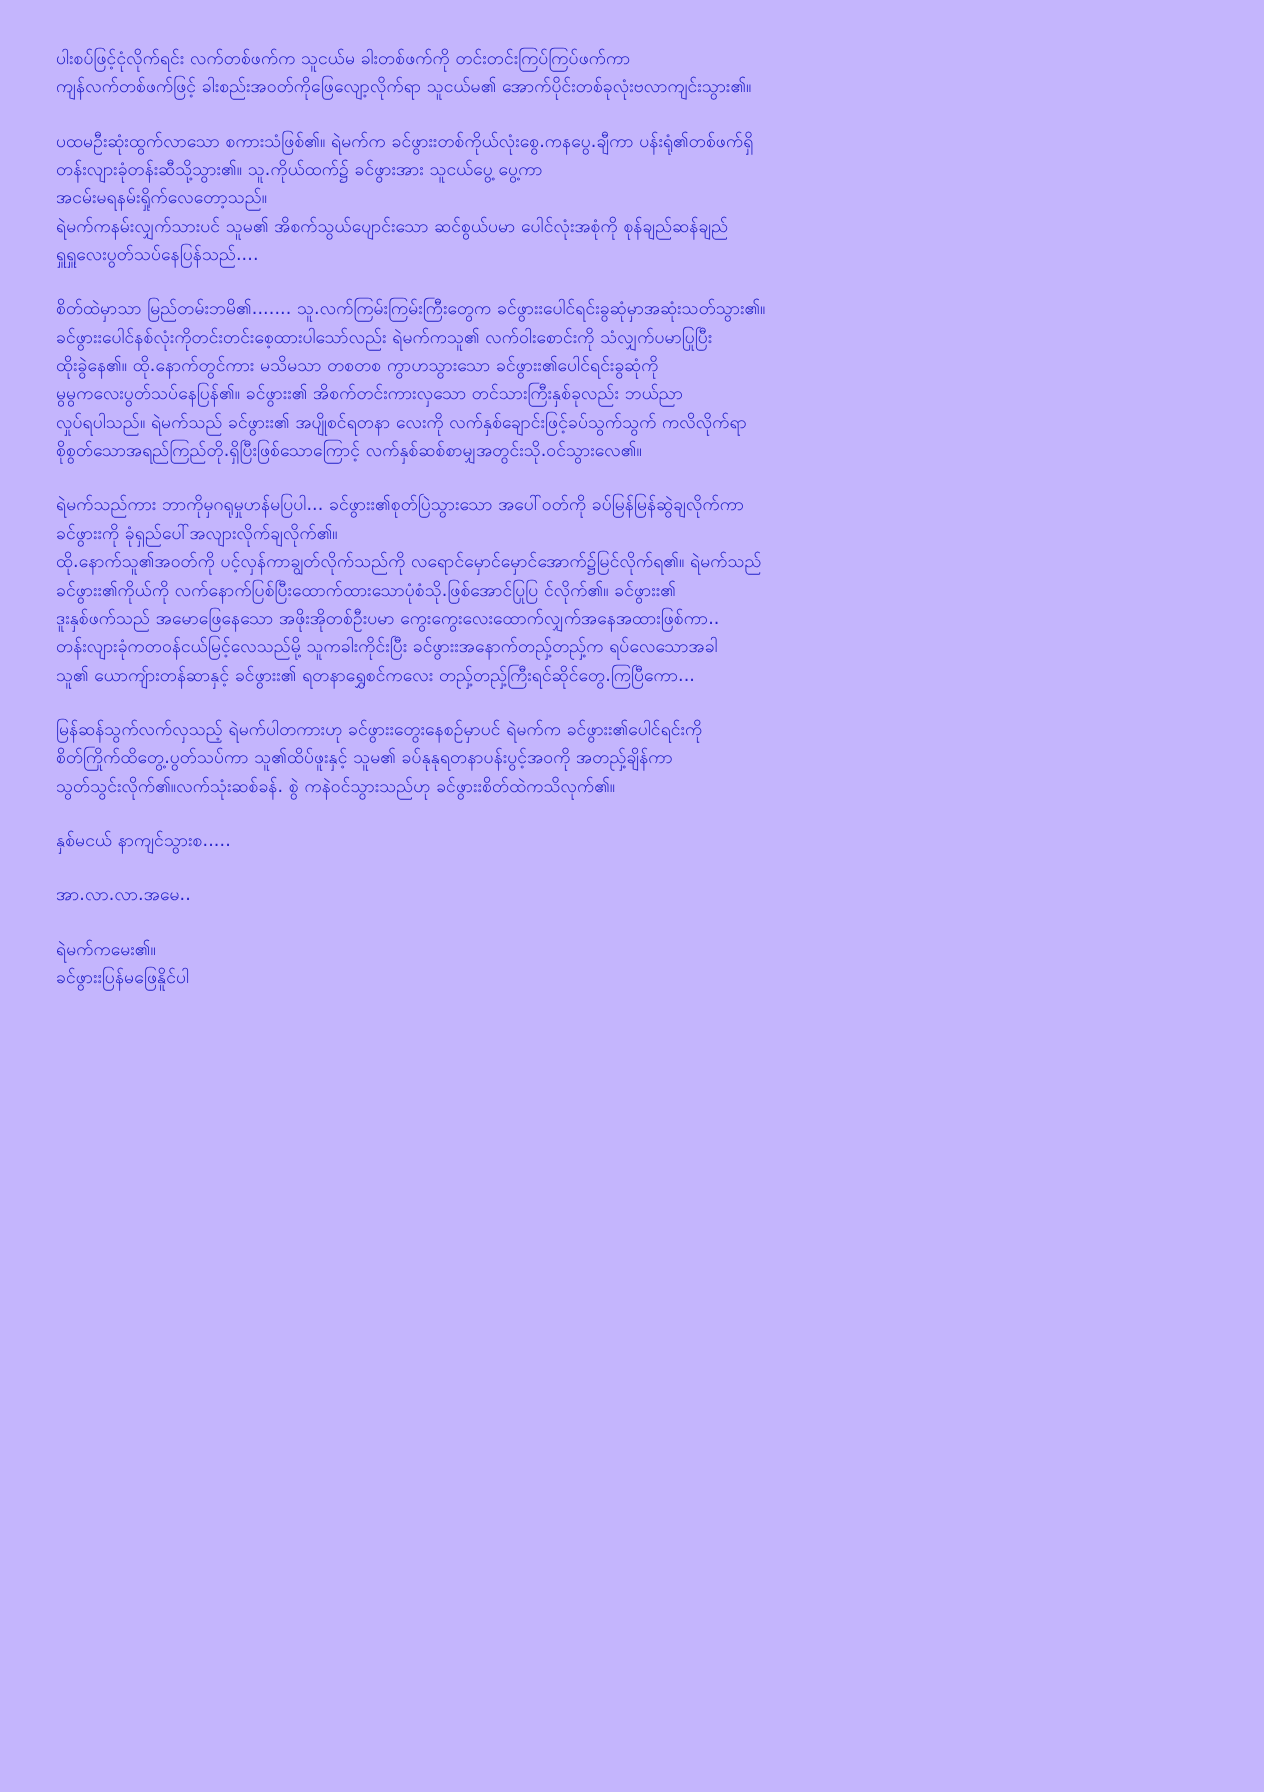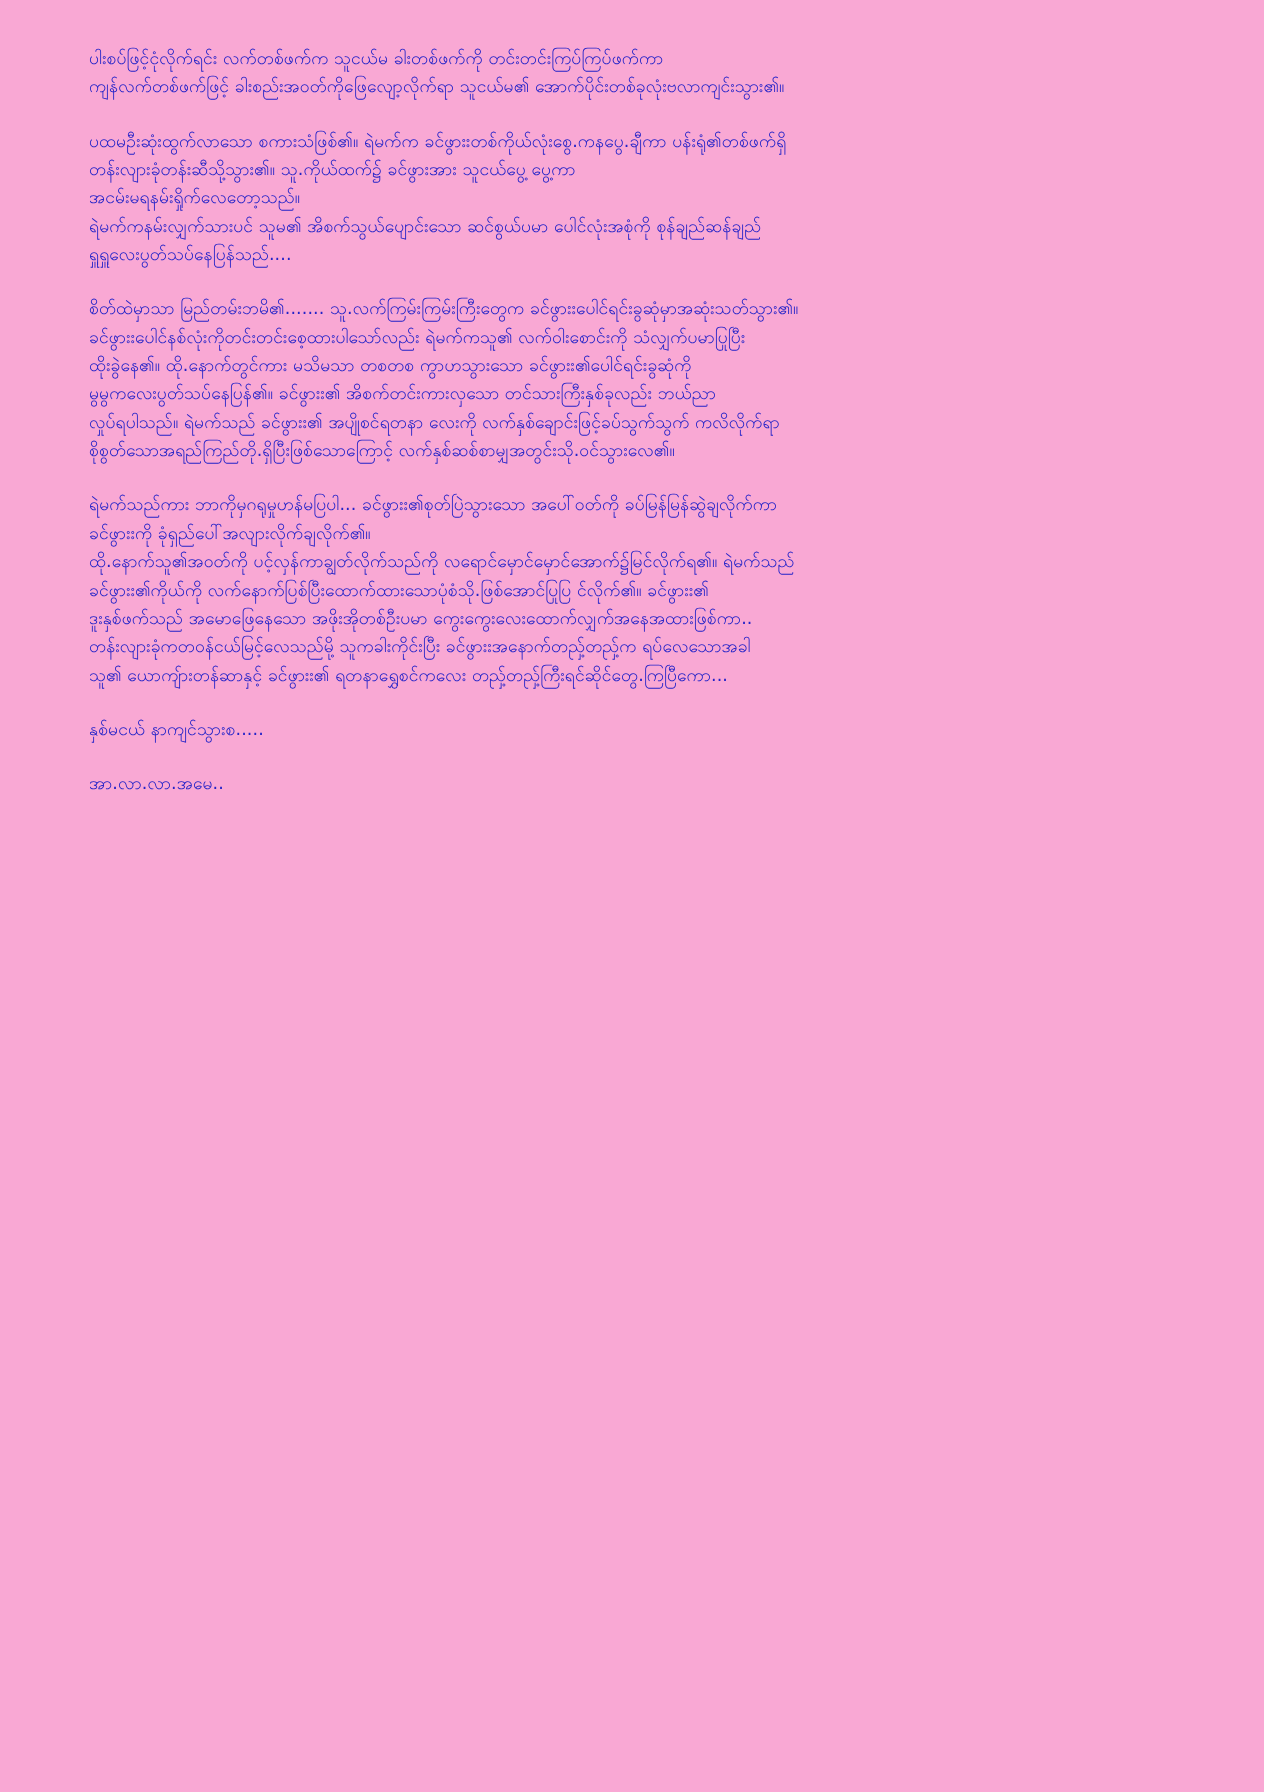--- a/index.html
+++ b/index.html
@@ -9,22 +9,22 @@
   }
   body {
     width: 1264px;
     min-height: 1792px;
     font-family: "DejaVu Sans", "Liberation Sans", sans-serif;
   }
   .page {
     width: 1264px;
     min-height: 1792px;
     box-sizing: border-box;
-    padding: 44px 56px 40px 89px;
-    background: #f9a8d4;
+    padding: 44px 56px 40px 56px;
+    background: #c4b5fd;
   }
   .doc-body {
     color: #2222c8;
     font-size: 17.5px;
     line-height: 1.62;
     letter-spacing: 0.1px;
   }
   .para {
     margin: 0 0 26px 0;
     white-space: pre-wrap;
@@ -52,16 +52,21 @@
 မွမွကလေးပွတ်သပ်နေပြန်၏။ ခင်ဖွားး၏ အိစက်တင်းကားလှသော တင်သားကြီးနှစ်ခုလည်း ဘယ်ညာ
 လှုပ်ရပါသည်။ ရဲမက်သည် ခင်ဖွားး၏ အပျိုစင်ရတနာ လေးကို လက်နှစ်ချောင်းဖြင့်ခပ်သွက်သွက် ကလိလိုက်ရာ
 စိုစွတ်သောအရည်ကြည်တို.ရှိပြီးဖြစ်သောကြောင့် လက်နှစ်ဆစ်စာမျှအတွင်းသို.ဝင်သွားလေ၏။</p>
     <p class="para">ရဲမက်သည်ကား ဘာကိုမှဂရုမှုဟန်မပြပါ... ခင်ဖွားး၏စုတ်ပြဲသွားသော အပေါ်ဝတ်ကို ခပ်မြန်မြန်ဆွဲချလိုက်ကာ
 ခင်ဖွားးကို ခုံရှည်ပေါ်အလျားလိုက်ချလိုက်၏။
 ထို.နောက်သူ၏အဝတ်ကို ပင့်လှန်ကာချွတ်လိုက်သည်ကို လရောင်မှောင်မှောင်အောက်၌မြင်လိုက်ရ၏။ ရဲမက်သည်
 ခင်ဖွားး၏ကိုယ်ကို လက်နောက်ပြစ်ပြီးထောက်ထားသောပုံစံသို.ဖြစ်အောင်ပြုပြ င်လိုက်၏။ ခင်ဖွားး၏
 ဒူးနှစ်ဖက်သည် အမောဖြေနေသော အဖိုးအိုတစ်ဦးပမာ ကွေးကွေးလေးထောက်လျှက်အနေအထားဖြစ်ကာ..
 တန်းလျားခုံကတဝန်ငယ်မြင့်လေသည်မို့ သူကခါးကိုင်းပြီး ခင်ဖွားးအနောက်တညှ့်တညှ့်က ရပ်လေသောအခါ
 သူ၏ ယောကျ်ားတန်ဆာနှင့် ခင်ဖွားး၏ ရတနာရွှေစင်ကလေး တညှ့်တညှ့်ကြီးရင်ဆိုင်တွေ.ကြပြီကော...</p>
+    <p class="para">မြန်ဆန်သွက်လက်လှသည့် ရဲမက်ပါတကားဟု ခင်ဖွားးတွေးနေစဉ်မှာပင် ရဲမက်က ခင်ဖွားး၏ပေါင်ရင်းကို
+စိတ်ကြိုက်ထိတွေ့.ပွတ်သပ်ကာ သူ၏ထိပ်ဖူးနှင့် သူမ၏ ခပ်နုနုရတနာပန်းပွင့်အဝကို အတညှ့်ချိန်ကာ
+သွတ်သွင်းလိုက်၏။လက်သုံးဆစ်ခန်. စွဲ ကနဲဝင်သွားသည်ဟု ခင်ဖွားးစိတ်ထဲကသိလုက်၏။</p>
     <p class="para">နှစ်မငယ် နာကျင်သွားစ.....</p>
     <p class="para">အာ.လာ.လာ.အမေ..</p>
+    <p class="para">ရဲမက်ကမေး၏။
+ခင်ဖွားးပြန်မဖြေနိူင်ပါ</p>
   </div>
 </div>
 
 </body></html>

